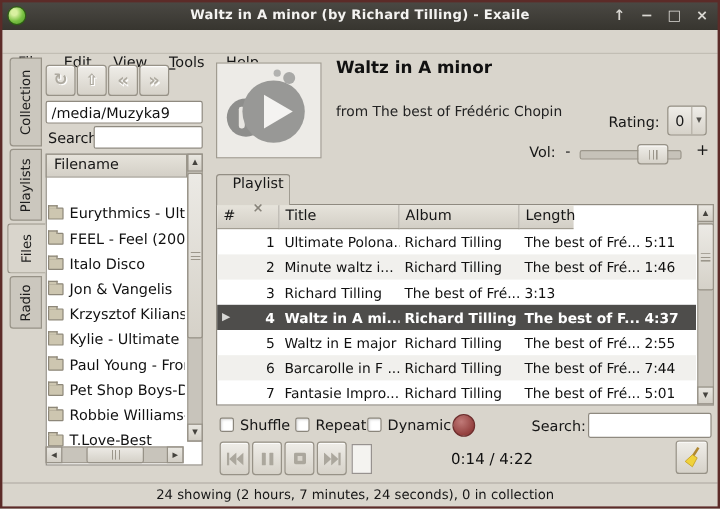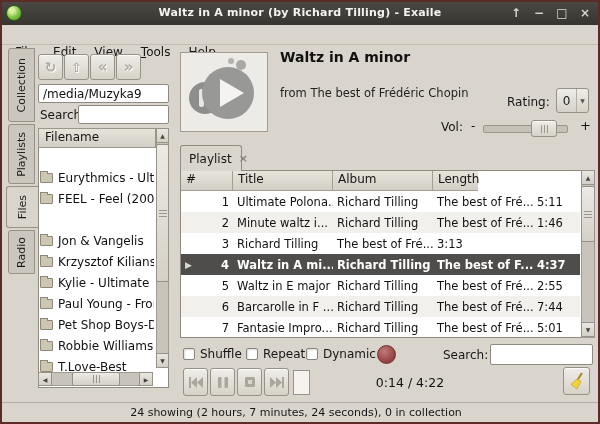--- a/index.html
+++ b/index.html
@@ -65,21 +65,21 @@
   .combo{position:absolute;left:556px;top:88px;width:33px;height:25px;display:flex;box-sizing:border-box;
     background:linear-gradient(#efede8,#d6d2c9);border:1px solid #979287;border-radius:3px;}
   .combo .val{flex:1;display:flex;align-items:center;justify-content:center;font-size:12px;border-right:1px solid #b4afa5;}
   .combo .arr{width:11px;display:flex;align-items:center;justify-content:center;font-size:6px;color:#55534e;}
   .vol-track{position:absolute;left:483px;top:125px;width:85px;height:8px;background:#c6c2b9;
     border:1px solid #9b968b;border-radius:2px;box-sizing:border-box;}
   .vol-handle{position:absolute;left:531px;top:120px;width:26px;height:17px;}
   
   .pltab{position:absolute;left:180px;top:145px;width:62px;height:26px;background:#d9d5cc;
     border:1px solid #938e84;border-bottom:none;border-radius:3px 3px 0 0;display:flex;align-items:center;
-    padding-left:8px;gap:7px;box-sizing:border-box;z-index:4;}
+    padding-left:8px;gap:7px;box-sizing:border-box;z-index:4;flex-direction:column;}
   .pltab .t{font-size:12px;color:#161616;}
   .pltab .x{font-size:11px;color:#87837a;font-weight:bold;}
   .table{position:absolute;left:180px;top:170px;width:415px;height:168px;background:#fff;
     border:1px solid #8f8a80;box-sizing:border-box;}
   .thead{position:absolute;left:0;top:0;height:20px;display:flex;width:399px;}
   .th{background:linear-gradient(#e6e3db,#d3cfc6);border-right:1px solid #a39e93;border-bottom:1px solid #a39e93;
     font-size:12px;padding:1px 0 0 5px;box-sizing:border-box;color:#161616;}
   .tr{position:absolute;left:0;width:399px;height:21px;display:flex;align-items:center;font-size:11.5px;color:#111;}
   .tr.alt{background:#f1f0ed;}
   .tr.sel{background:#4e4d4b;color:#fff;font-weight:bold;}
@@ -154,20 +154,24 @@
   <div class="list-header">Filename</div>
 
   <div class="file-row" style="top:168px;">
       <span class="folder-icon"></span>
       <span>Eurythmics - Ulti</span>
     </div>
   <div class="file-row" style="top:189px;">
       <span class="folder-icon"></span>
       <span>FEEL - Feel (2007</span>
     </div>
+  <div class="file-row" style="top:210px;">
+      <span class="folder-icon"></span>
+      <span>Italo Disco</span>
+    </div>
   <div class="file-row" style="top:231px;">
       <span class="folder-icon"></span>
       <span>Jon &amp; Vangelis</span>
     </div>
   <div class="file-row" style="top:252px;">
       <span class="folder-icon"></span>
       <span>Krzysztof Kilians</span>
     </div>
   <div class="file-row" style="top:273px;">
       <span class="folder-icon"></span>

